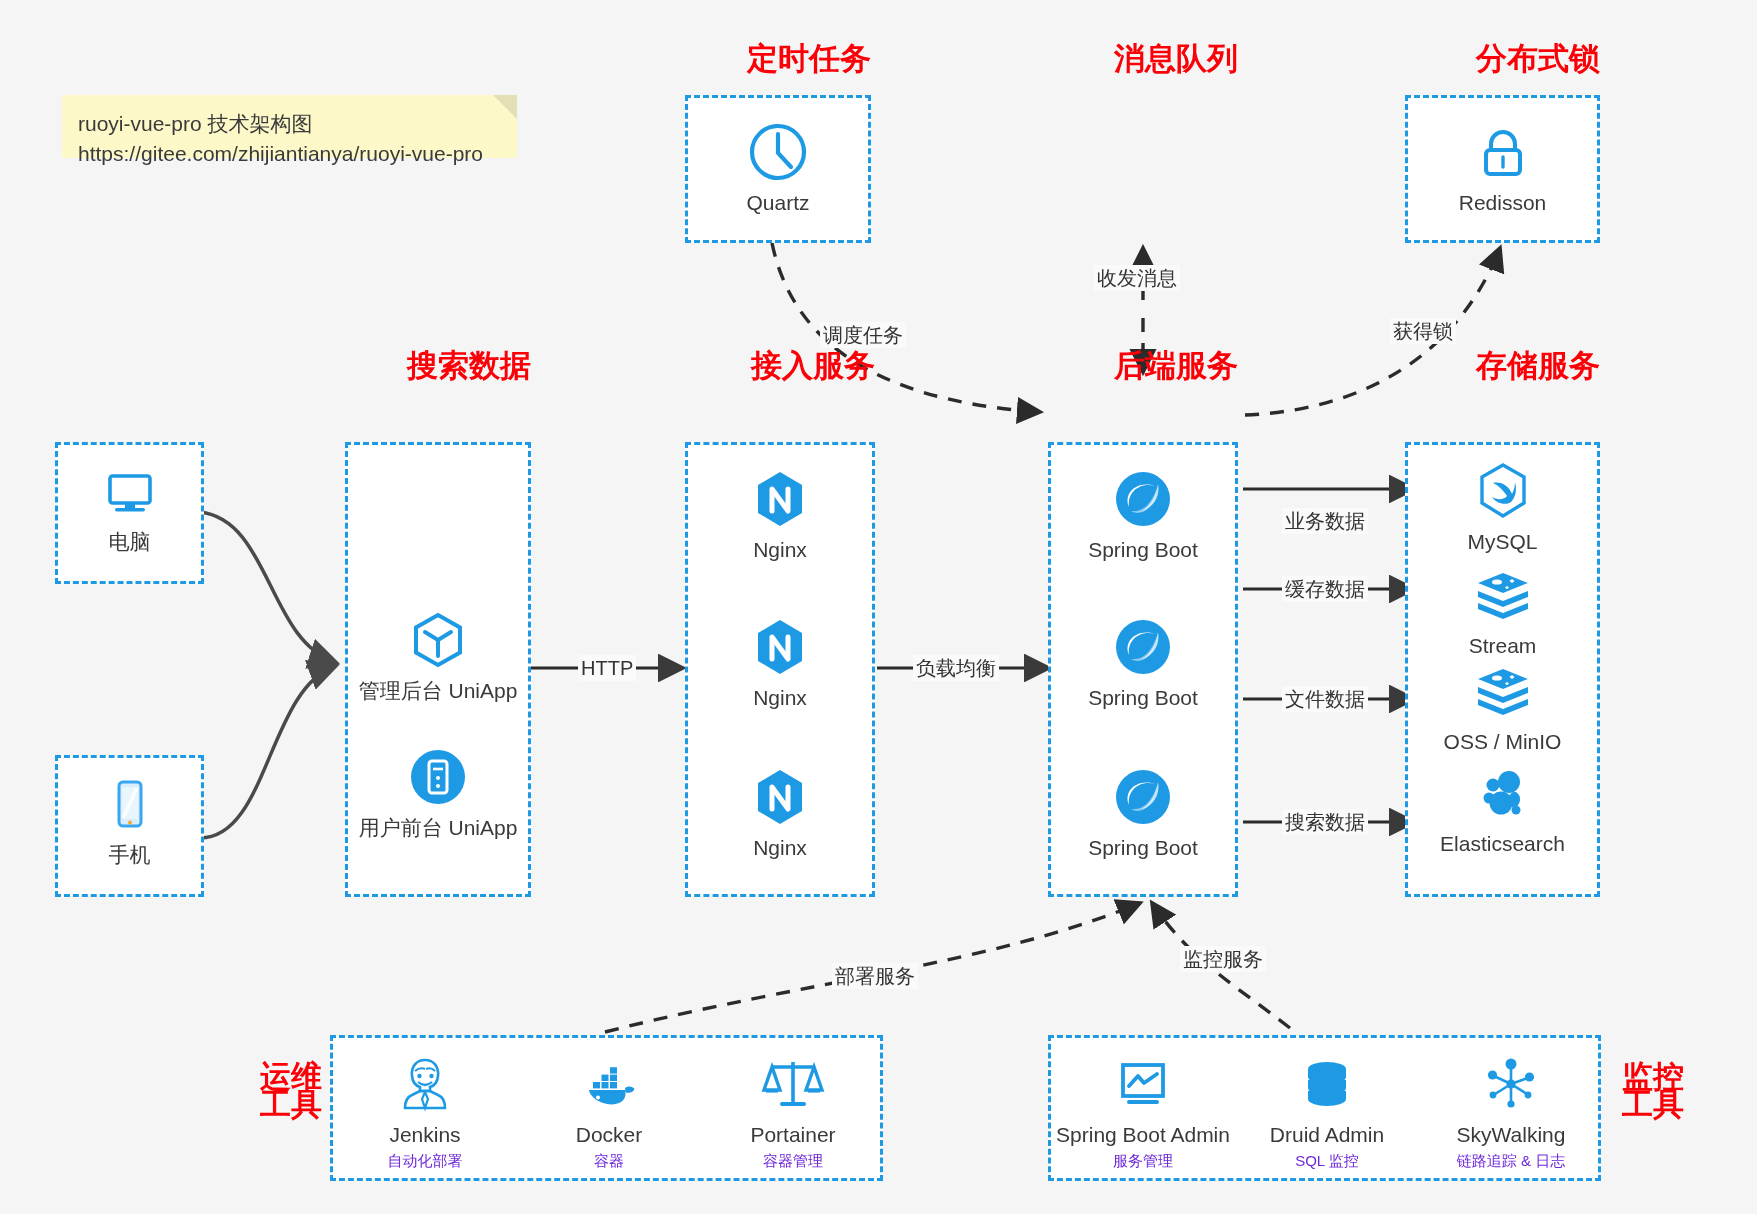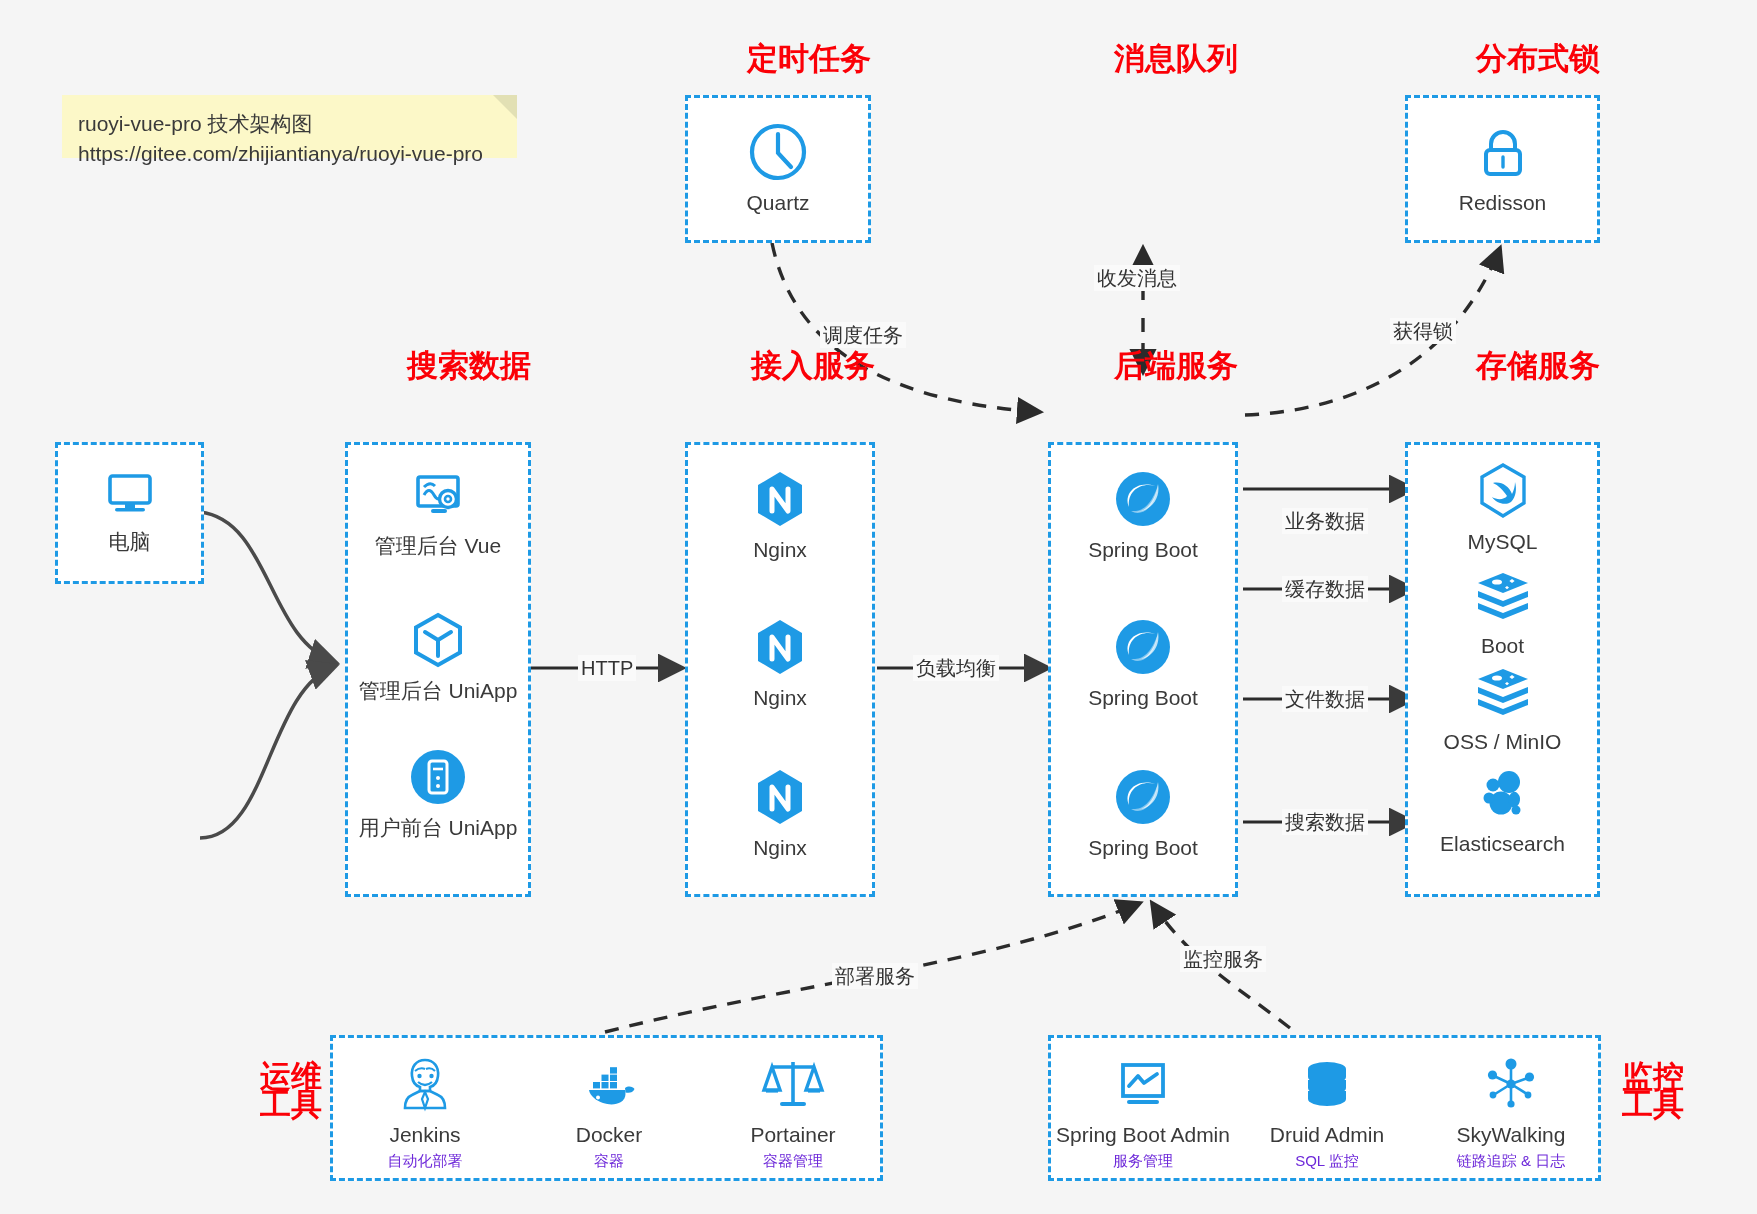--- a/index.html
+++ b/index.html
@@ -143,34 +143,34 @@
     <div class="node" style="top:14px;">
       <svg class="ic" viewBox="0 0 64 64">
         <rect x="12" y="17" width="40" height="27" rx="2.5" fill="none" stroke="#1e9ae5" stroke-width="3.6"></rect>
         <rect x="27" y="44" width="10" height="5" fill="#1e9ae5"></rect>
         <rect x="17" y="49" width="30" height="3.6" rx="1.8" fill="#1e9ae5"></rect>
       </svg>
       <span class="lbl">电脑</span>
     </div>
   </div>
 
+  <div class="box" style="left:55px;top:755px;width:149px;height:142px;">
+    <div class="node" style="top:14px;">
+      <svg class="ic" viewBox="0 0 64 64">
+        <rect x="21" y="10" width="22" height="44" rx="4" fill="#d9edfb" stroke="#39a7ef" stroke-width="3"></rect>
+        <rect x="24" y="15" width="16" height="32" fill="#eaf6fe"></rect>
+        <path d="M25 46 L39 16" stroke="#ffffff" stroke-width="3.4" opacity="0.85"></path>
+        <circle cx="32" cy="50.5" r="2" fill="#f0ad2e"></circle>
+      </svg>
+      <span class="lbl">手机</span>
+    </div>
+  </div>
 
   <div class="grp-title" style="left:345px;top:352px;width:186px;">搜索数据</div>
   <div class="box" style="left:345px;top:442px;width:186px;height:455px;">
-    <div class="node" style="top:18px;">
-      <svg class="ic" viewBox="0 0 64 64">
-        <rect x="12" y="14" width="40" height="29" rx="2" fill="none" stroke="#1e9ae5" stroke-width="3.6"></rect>
-        <path d="M18 32 q5 -9 10 0 q5 9 10 -2" fill="none" stroke="#1e9ae5" stroke-width="3"></path>
-        <path d="M18 24 q6 -6 11 -1" fill="none" stroke="#1e9ae5" stroke-width="3"></path>
-        <circle cx="42" cy="36" r="8.5" fill="#ffffff" stroke="#1e9ae5" stroke-width="3.4"></circle>
-        <circle cx="42" cy="36" r="3" fill="none" stroke="#1e9ae5" stroke-width="2.6"></circle>
-        <rect x="25" y="46" width="16" height="4" rx="2" fill="#1e9ae5"></rect>
-      </svg>
-      <span class="lbl">管理后台 Vue</span>
-    </div>
     <div class="node" style="top:163px;">
       <svg class="ic" viewBox="0 0 64 64">
         <path d="M32 7 L54 19.5 L54 44.5 L32 57 L10 44.5 L10 19.5 z" fill="none" stroke="#1e9ae5" stroke-width="4"></path>
         <path d="M32 32 L32 48 M32 32 L19 24 M32 32 L45 24" fill="none" stroke="#1e9ae5" stroke-width="4" stroke-linecap="round"></path>
       </svg>
       <span class="lbl">管理后台 UniApp</span>
     </div>
     <div class="node" style="top:300px;">
       <svg class="ic" viewBox="0 0 64 64">
         <circle cx="32" cy="32" r="27" fill="#1e9ae5"></circle>
@@ -250,21 +250,21 @@
     </div>
     <div class="node" style="top:118px;">
       <svg class="ic" viewBox="0 0 64 64">
         <path d="M32 10 L57 20 L32 30 L7 20 z" fill="#1e9ae5"></path>
         <path d="M7 28 L32 38 L57 28 L57 34 L32 44 L7 34 z" fill="#1e9ae5"></path>
         <path d="M7 40 L32 50 L57 40 L57 46 L32 56 L7 46 z" fill="#1e9ae5"></path>
         <ellipse cx="26" cy="19" rx="5" ry="2.6" fill="#ffffff"></ellipse>
         <path d="M41 16 l2.6 2 l-2.6 2 l-2.6 -2 z" fill="#ffffff"></path>
         <path d="M36 23 l2 1.6 l-2 1.6 l-2 -1.6 z" fill="#ffffff"></path>
       </svg>
-      <span class="lbl">Boot</span>
+      <span class="lbl">Stream</span>
     </div>
     <div class="node" style="top:214px;">
       <svg class="ic" viewBox="0 0 64 64">
         <path d="M32 10 L57 20 L32 30 L7 20 z" fill="#1e9ae5"></path>
         <path d="M7 28 L32 38 L57 28 L57 34 L32 44 L7 34 z" fill="#1e9ae5"></path>
         <path d="M7 40 L32 50 L57 40 L57 46 L32 56 L7 46 z" fill="#1e9ae5"></path>
         <ellipse cx="26" cy="19" rx="5" ry="2.6" fill="#ffffff"></ellipse>
         <path d="M41 16 l2.6 2 l-2.6 2 l-2.6 -2 z" fill="#ffffff"></path>
         <path d="M36 23 l2 1.6 l-2 1.6 l-2 -1.6 z" fill="#ffffff"></path>
       </svg>

